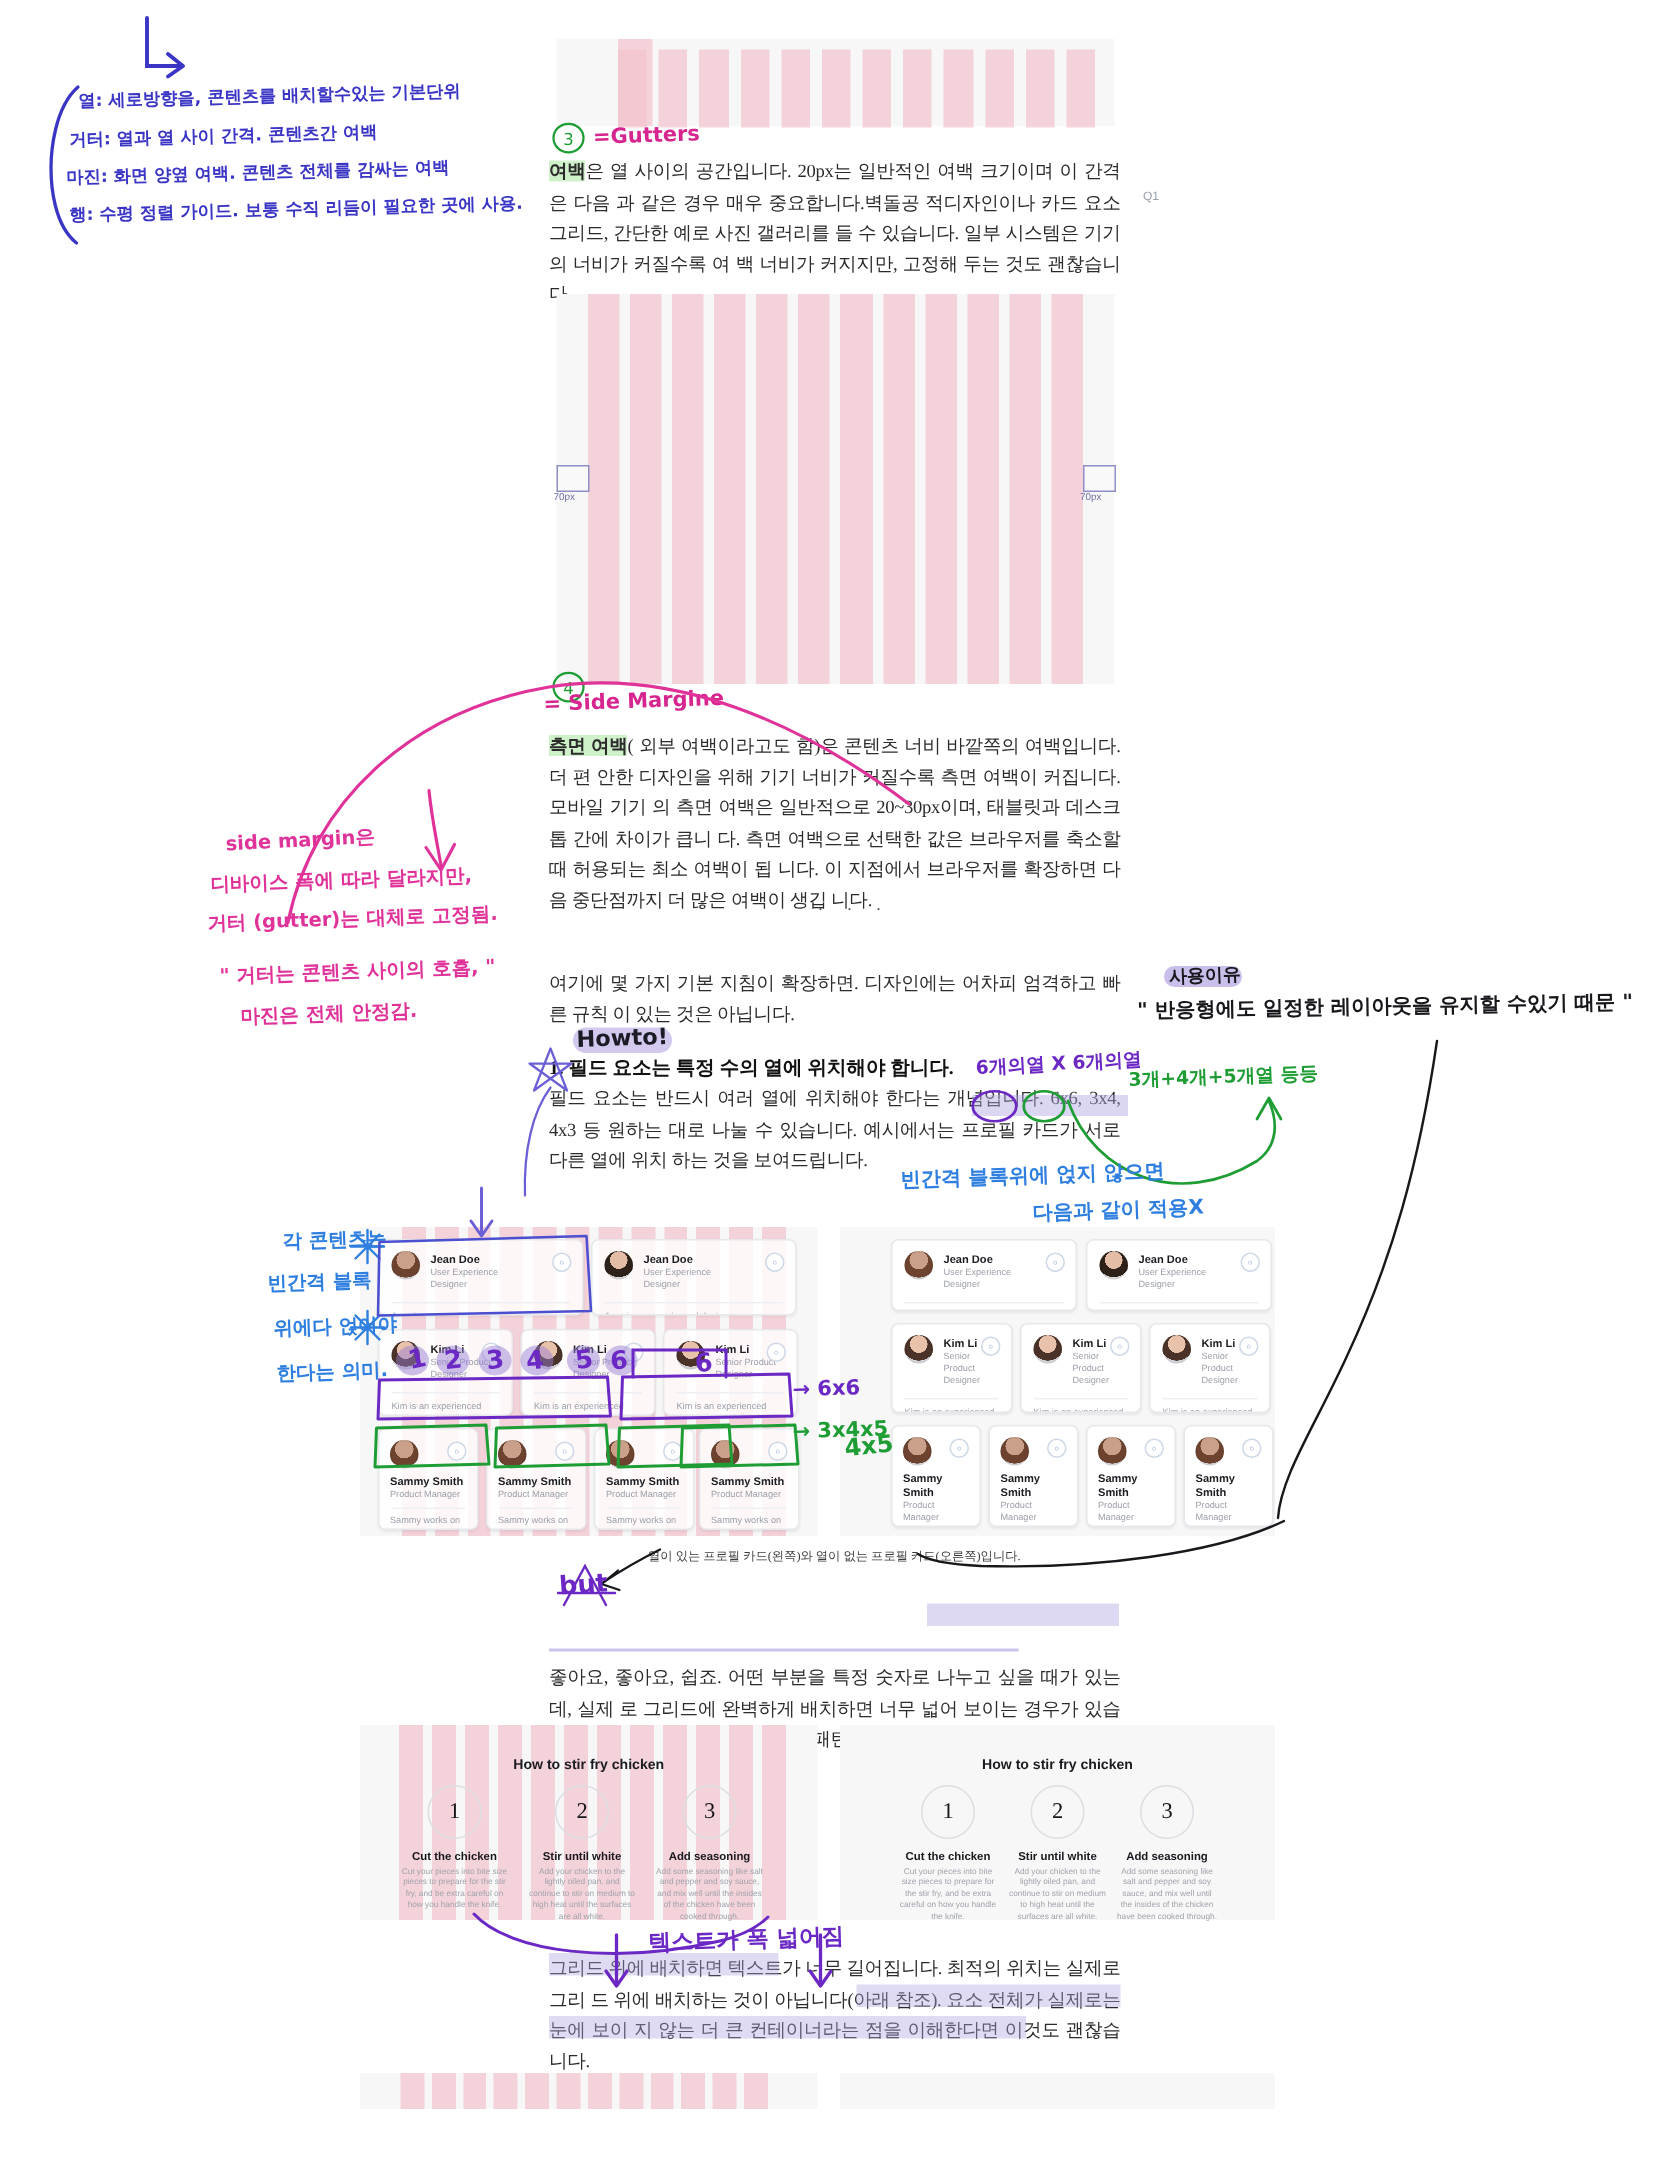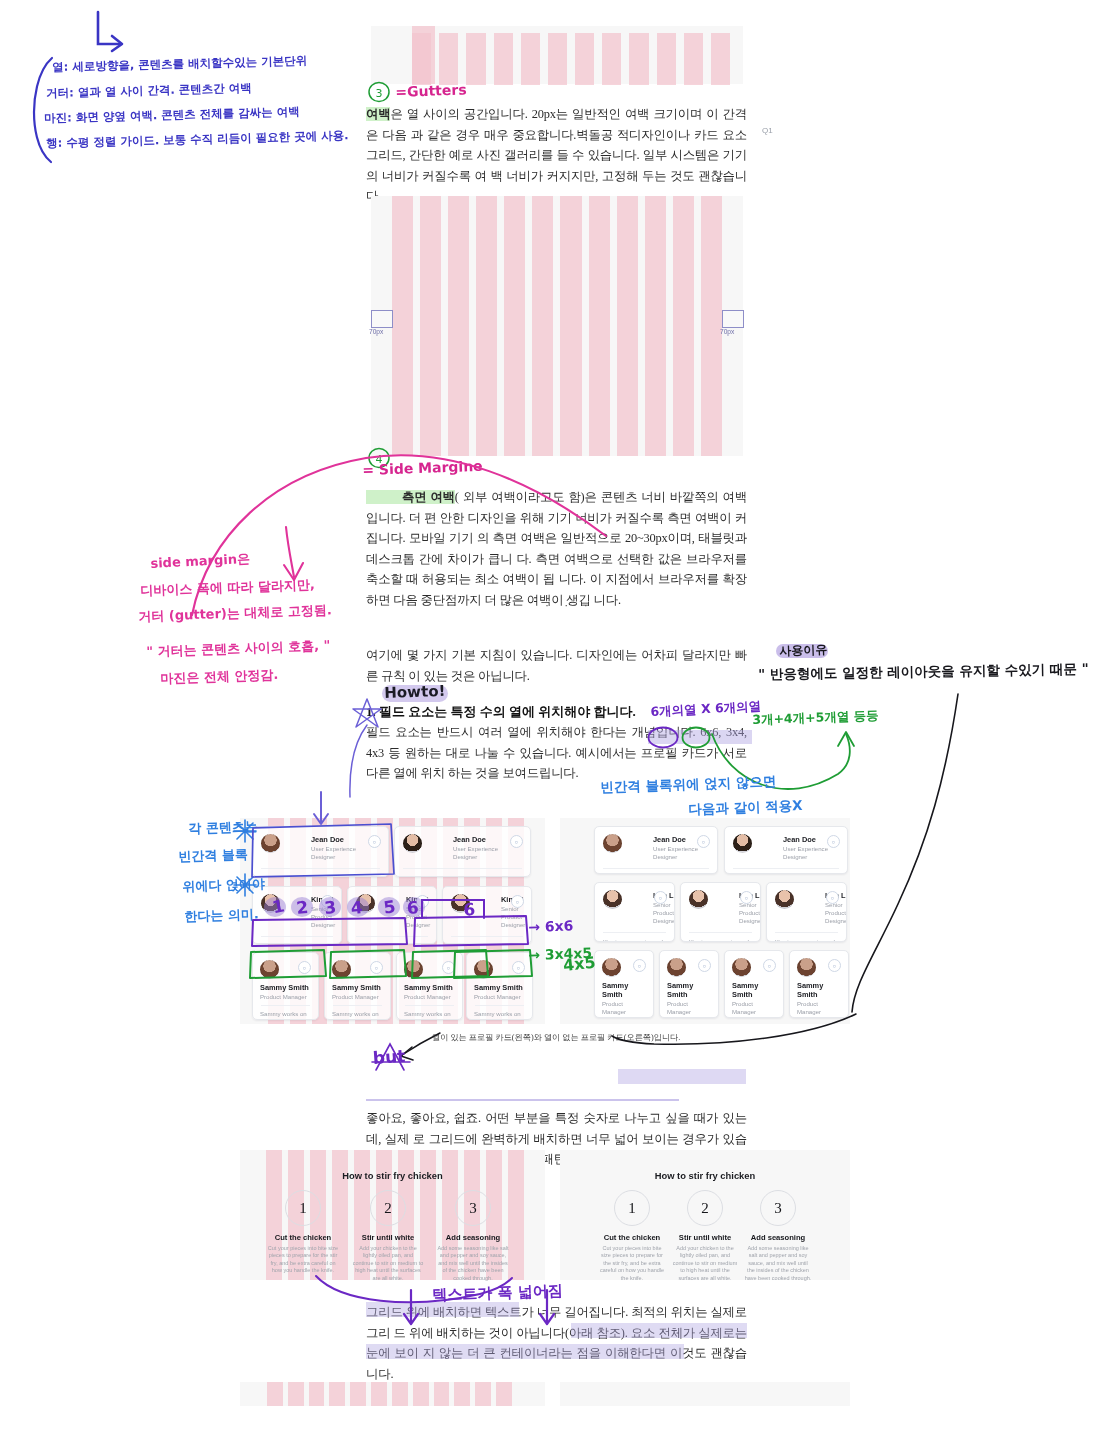--- a/index.html
+++ b/index.html
@@ -41,21 +41,21 @@
   .hw.purple{color:#6b28c4;}
   .hw.green{color:#1f9d35;}
   .hw.black{color:#17171c;}
   svg.ink{position:absolute;overflow:visible;pointer-events:none;}
   .pcard{
     position:absolute;background:#ffffff;border:1px solid #e6e8ec;
     border-radius:5px;box-shadow:0 1px 2px rgba(20,20,40,.07);
     overflow:hidden;
   }
   .pcard.ghost{background:rgba(255,255,255,.82);}
-  .pc-head{display:flex;align-items:flex-start;padding:7px 8px 5px 8px;position:relative;gap:24px;}
+  .pc-head{display:flex;align-items:flex-start;padding:7px 8px 5px 8px;position:relative;}
   .pc-av{
     width:19px;height:19px;border-radius:50%;flex:0 0 19px;
     background:radial-gradient(circle at 50% 32%, #caa08a 0 38%, #6d4330 39% 72%, #d9d9df 73% 100%);
     box-shadow:inset 0 0 0 1px rgba(0,0,0,.06);
   }
   .pc-av.b{background:radial-gradient(circle at 50% 32%, #e3bda6 0 36%, #2d2119 37% 70%, #dcdce2 71% 100%);}
   .pc-av.c{background:radial-gradient(circle at 50% 32%, #e8c2ab 0 36%, #4a3228 37% 68%, #d5d5db 69% 100%);}
   .pc-txt{margin-left:7px;padding-top:1px;}
   .pc-name{font-size:7.4px;font-weight:700;color:#1b1c21;line-height:9px;}
   .pc-role{font-size:6.1px;color:#9b9fa8;line-height:8px;margin-top:1px;max-width:62px;}
@@ -140,26 +140,26 @@
 <div class="px-box" style="left:722px;top:310px;width:20px;height:16px;"></div>
 <div class="px-lab" style="left:720px;top:328px;">70px</div>
 
 <svg class="ink" style="left:366px;top:446px;" width="26" height="24" viewBox="0 0 26 24">
   <ellipse cx="13" cy="12" rx="10" ry="9.5" fill="none" stroke="#1f9d35" stroke-width="1.5"></ellipse>
   <text x="13" y="16.5" font-size="11" fill="#1f9d35" text-anchor="middle" font-family="DejaVu Sans">4</text>
 </svg>
 <div class="hw magenta" style="left:362px;top:461px;font-size:14px;transform:rotate(-2deg);">= Side Margine</div>
 
 <div class="doc-p" style="left:366px;top:487px;width:381px;">
-  <span style="font-weight:700;background:rgba(178,233,168,.62);padding-left:36px;">측면 여백</span><span>( 외부 여백이라고도 함)은 콘텐츠 너비 바깥쪽의 여백입니다. 더 편 안한 디자인을 위해 기기 너비가 커질수록 측면 여백이 커집니다. 모바일 기기 의 측면 여백은 일반적으로 20~30px이며, 태블릿과 데스크톱 간에 차이가 큽니 다. 측면 여백으로 선택한 값은 브라우저를 축소할 때 허용되는 최소 여백이 됩 니다. 이 지점에서 브라우저를 확장하면 다음 중단점까지 더 많은 여백이 생깁 니다.</span>
+  <span style="font-weight:700;background:rgba(178,233,168,.62);">측면 여백</span><span>( 외부 여백이라고도 함)은 콘텐츠 너비 바깥쪽의 여백입니다. 더 편 안한 디자인을 위해 기기 너비가 커질수록 측면 여백이 커집니다. 모바일 기기 의 측면 여백은 일반적으로 20~30px이며, 태블릿과 데스크톱 간에 차이가 큽니 다. 측면 여백으로 선택한 값은 브라우저를 축소할 때 허용되는 최소 여백이 됩 니다. 이 지점에서 브라우저를 확장하면 다음 중단점까지 더 많은 여백이 생깁 니다.</span>
 </div>
 
 <div style="position:absolute;left:545px;top:598px;color:#555;font-size:12px;letter-spacing:6px;">· · ·</div>
 
-<div class="doc-p" style="left:366px;top:645px;width:381px;">여기에 몇 가지 기본 지침이 있습니다. 디자인에는 어차피 달라지만 빠른 규칙 이 있는 것은 아닙니다.</div>
+<div class="doc-p" style="left:366px;top:645px;width:381px;">여기에 몇 가지 기본 지침이 확장하면. 디자인에는 어차피 엄격하고 빠른 규칙 이 있는 것은 아닙니다.</div>
 
 <div class="sec-title" style="left:366px;top:703px;width:400px;">1. 필드 요소는 특정 수의 열에 위치해야 합니다.</div>
 <div class="doc-p" style="left:366px;top:722px;width:381px;">필드 요소는 반드시 여러 열에 위치해야 한다는 개념입니다. 6x6, 3x4, 4x3 등 원하는 대로 나눌 수 있습니다. 예시에서는 프로필 카드가 서로 다른 열에 위치 하는 것을 보여드립니다.</div>
 
 <div class="gridband" style="left:240px;top:818px;width:305px;height:206px;background:#f7f7f7;"></div>
 <div style="position:absolute;left:268px;top:818px;width:256px;height:206px;display:flex;gap:6px;">
   <div class="gcol" style="position:relative;flex:1;"></div>
     <div class="gcol" style="position:relative;flex:1;"></div>
   <div class="gcol" style="position:relative;flex:1;"></div>
     <div class="gcol" style="position:relative;flex:1;"></div>

